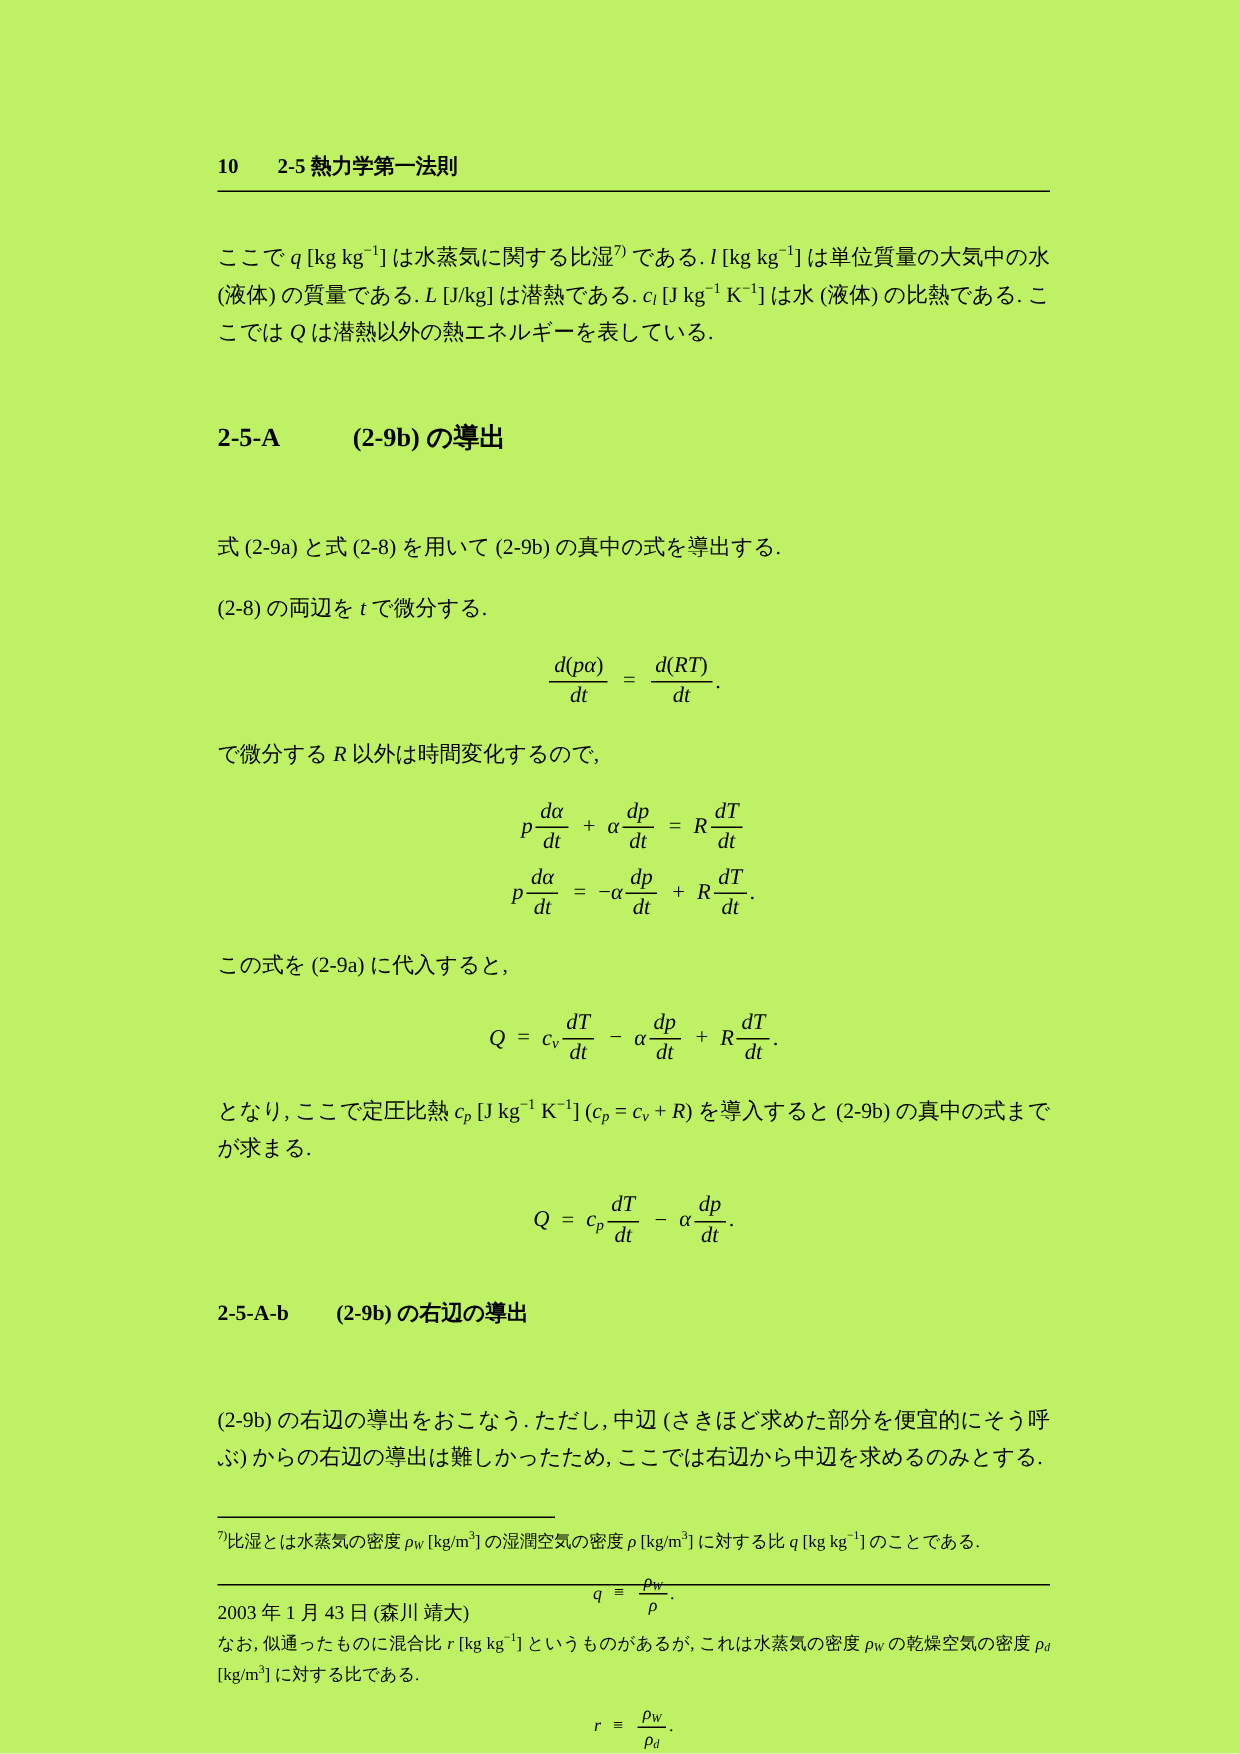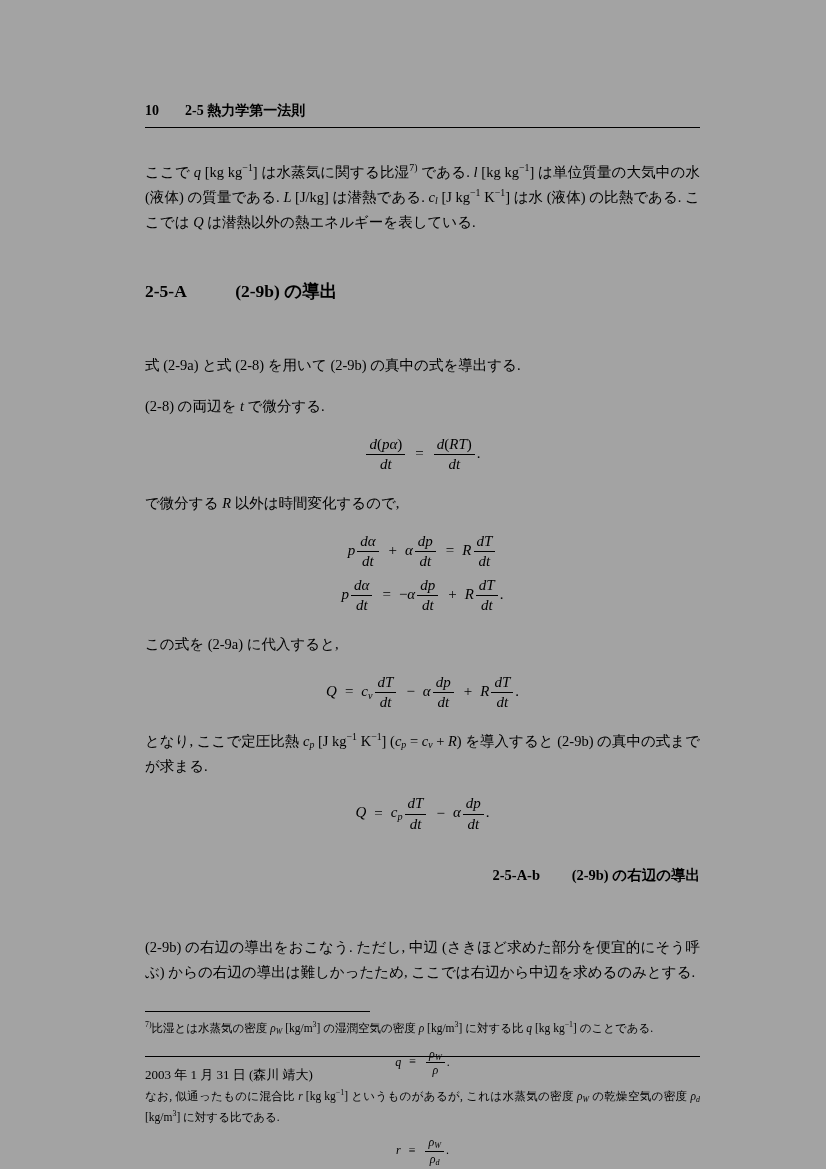--- a/index.html
+++ b/index.html
@@ -1,19 +1,19 @@
 <!DOCTYPE html>
 <html lang="ja"><head>
 <meta charset="utf-8">
 <style>
   html,body{margin:0;padding:0;background:#ffffff;}
   body{font-family:"Liberation Serif","DejaVu Serif",serif;color:#000;}
   .page{
     position:relative;width:826px;height:1169px;box-sizing:border-box;
-    padding:86px 126px 0 145px;background:#a3a3a3;overflow:hidden;
+    padding:86px 126px 0 145px;background:#bef264;overflow:hidden;
   }
   
   .page-header{
     display:flex;align-items:baseline;font-weight:bold;font-size:14px;
     border-bottom:1px solid #000;padding-bottom:7px;
   }
   .page-header .pagenum{margin-right:26px;}
   .page-header .left-title{flex:1;}
   .page-header .right-title{text-align:right;margin-top:16px;}
   
@@ -37,21 +37,21 @@
   
   .display-eq{
     text-align:center;font-size:15px;margin:16px 0;line-height:1.3;
   }
   .eq-line{margin:4px 0;}
   .mfrac{display:inline-block;vertical-align:middle;text-align:center;margin:0 2px;}
   .mnum{display:block;line-height:1.3;padding:0 3px;}
   .mden{display:block;line-height:1.3;border-top:1px solid #000;padding:0 3px;}
   
   .mt-32{margin-top:32px;} .mt-34{margin-top:50px;} .mt-16{margin-top:16px;}
-  .mt-10{margin-top:10px;} .mt-40{margin-top:40px;text-align:right;}
+  .mt-10{margin-top:10px;} .mt-40{margin-top:40px;}
   
   .footnote{margin-top:26px;font-size:11.5px;line-height:1.85;}
   .fn-rule{width:225px;border-top:1px solid #000;margin:0 0 6px 0;}
   .fn-text{margin:0;text-align:justify;}
   .fn-eq{text-align:center;font-size:12px;margin:7px 0;line-height:1.25;}
   
   .page-footer{
     position:absolute;left:145px;right:126px;top:1056px;
     border-top:1px solid #000;padding-top:9px;font-size:13px;
   }
@@ -105,16 +105,16 @@
   <div class="footnote">
     <div class="fn-rule"></div>
     <p class="fn-text"><span class="msup">7)</span><span class="mt">比湿とは水蒸気の密度 </span><span class="mv">ρ</span><span class="msub">W</span><span class="mt"> [kg/m</span><span class="msup">3</span><span class="mt">] の湿潤空気の密度 </span><span class="mv">ρ</span><span class="mt"> [kg/m</span><span class="msup">3</span><span class="mt">] に対する比 </span><span class="mv">q</span><span class="mt"> [kg kg</span><span class="msup">−1</span><span class="mt">] のことである.</span></p>
     <div class="fn-eq"><span class="mv">q</span><span class="mo">≡</span><span class="mfrac"><span class="mnum"><span class="mv">ρ</span><span class="msub">W</span></span><span class="mden"><span class="mv">ρ</span></span></span><span class="mt">.</span></div>
     <p class="fn-text"><span class="mt">なお, 似通ったものに混合比 </span><span class="mv">r</span><span class="mt"> [kg kg</span><span class="msup">−1</span><span class="mt">] というものがあるが, これは水蒸気の密度 </span><span class="mv">ρ</span><span class="msub">W</span><span class="mt"> の乾燥空気の密度 </span><span class="mv">ρ</span><span class="msub">d</span><span class="mt"> [kg/m</span><span class="msup">3</span><span class="mt">] に対する比である.</span></p>
     <div class="fn-eq"><span class="mv">r</span><span class="mo">≡</span><span class="mfrac"><span class="mnum"><span class="mv">ρ</span><span class="msub">W</span></span><span class="mden"><span class="mv">ρ</span><span class="msub">d</span></span></span><span class="mt">.</span></div>
 
   </div>
 
   <footer class="page-footer">
-    <span>2003 年 1 月 31 日 (森川 靖大)</span>
+    <span>2003 年 1 月 43 日 (森川 靖大)</span>
   </footer>
 
 </div>
 
 </body></html>

